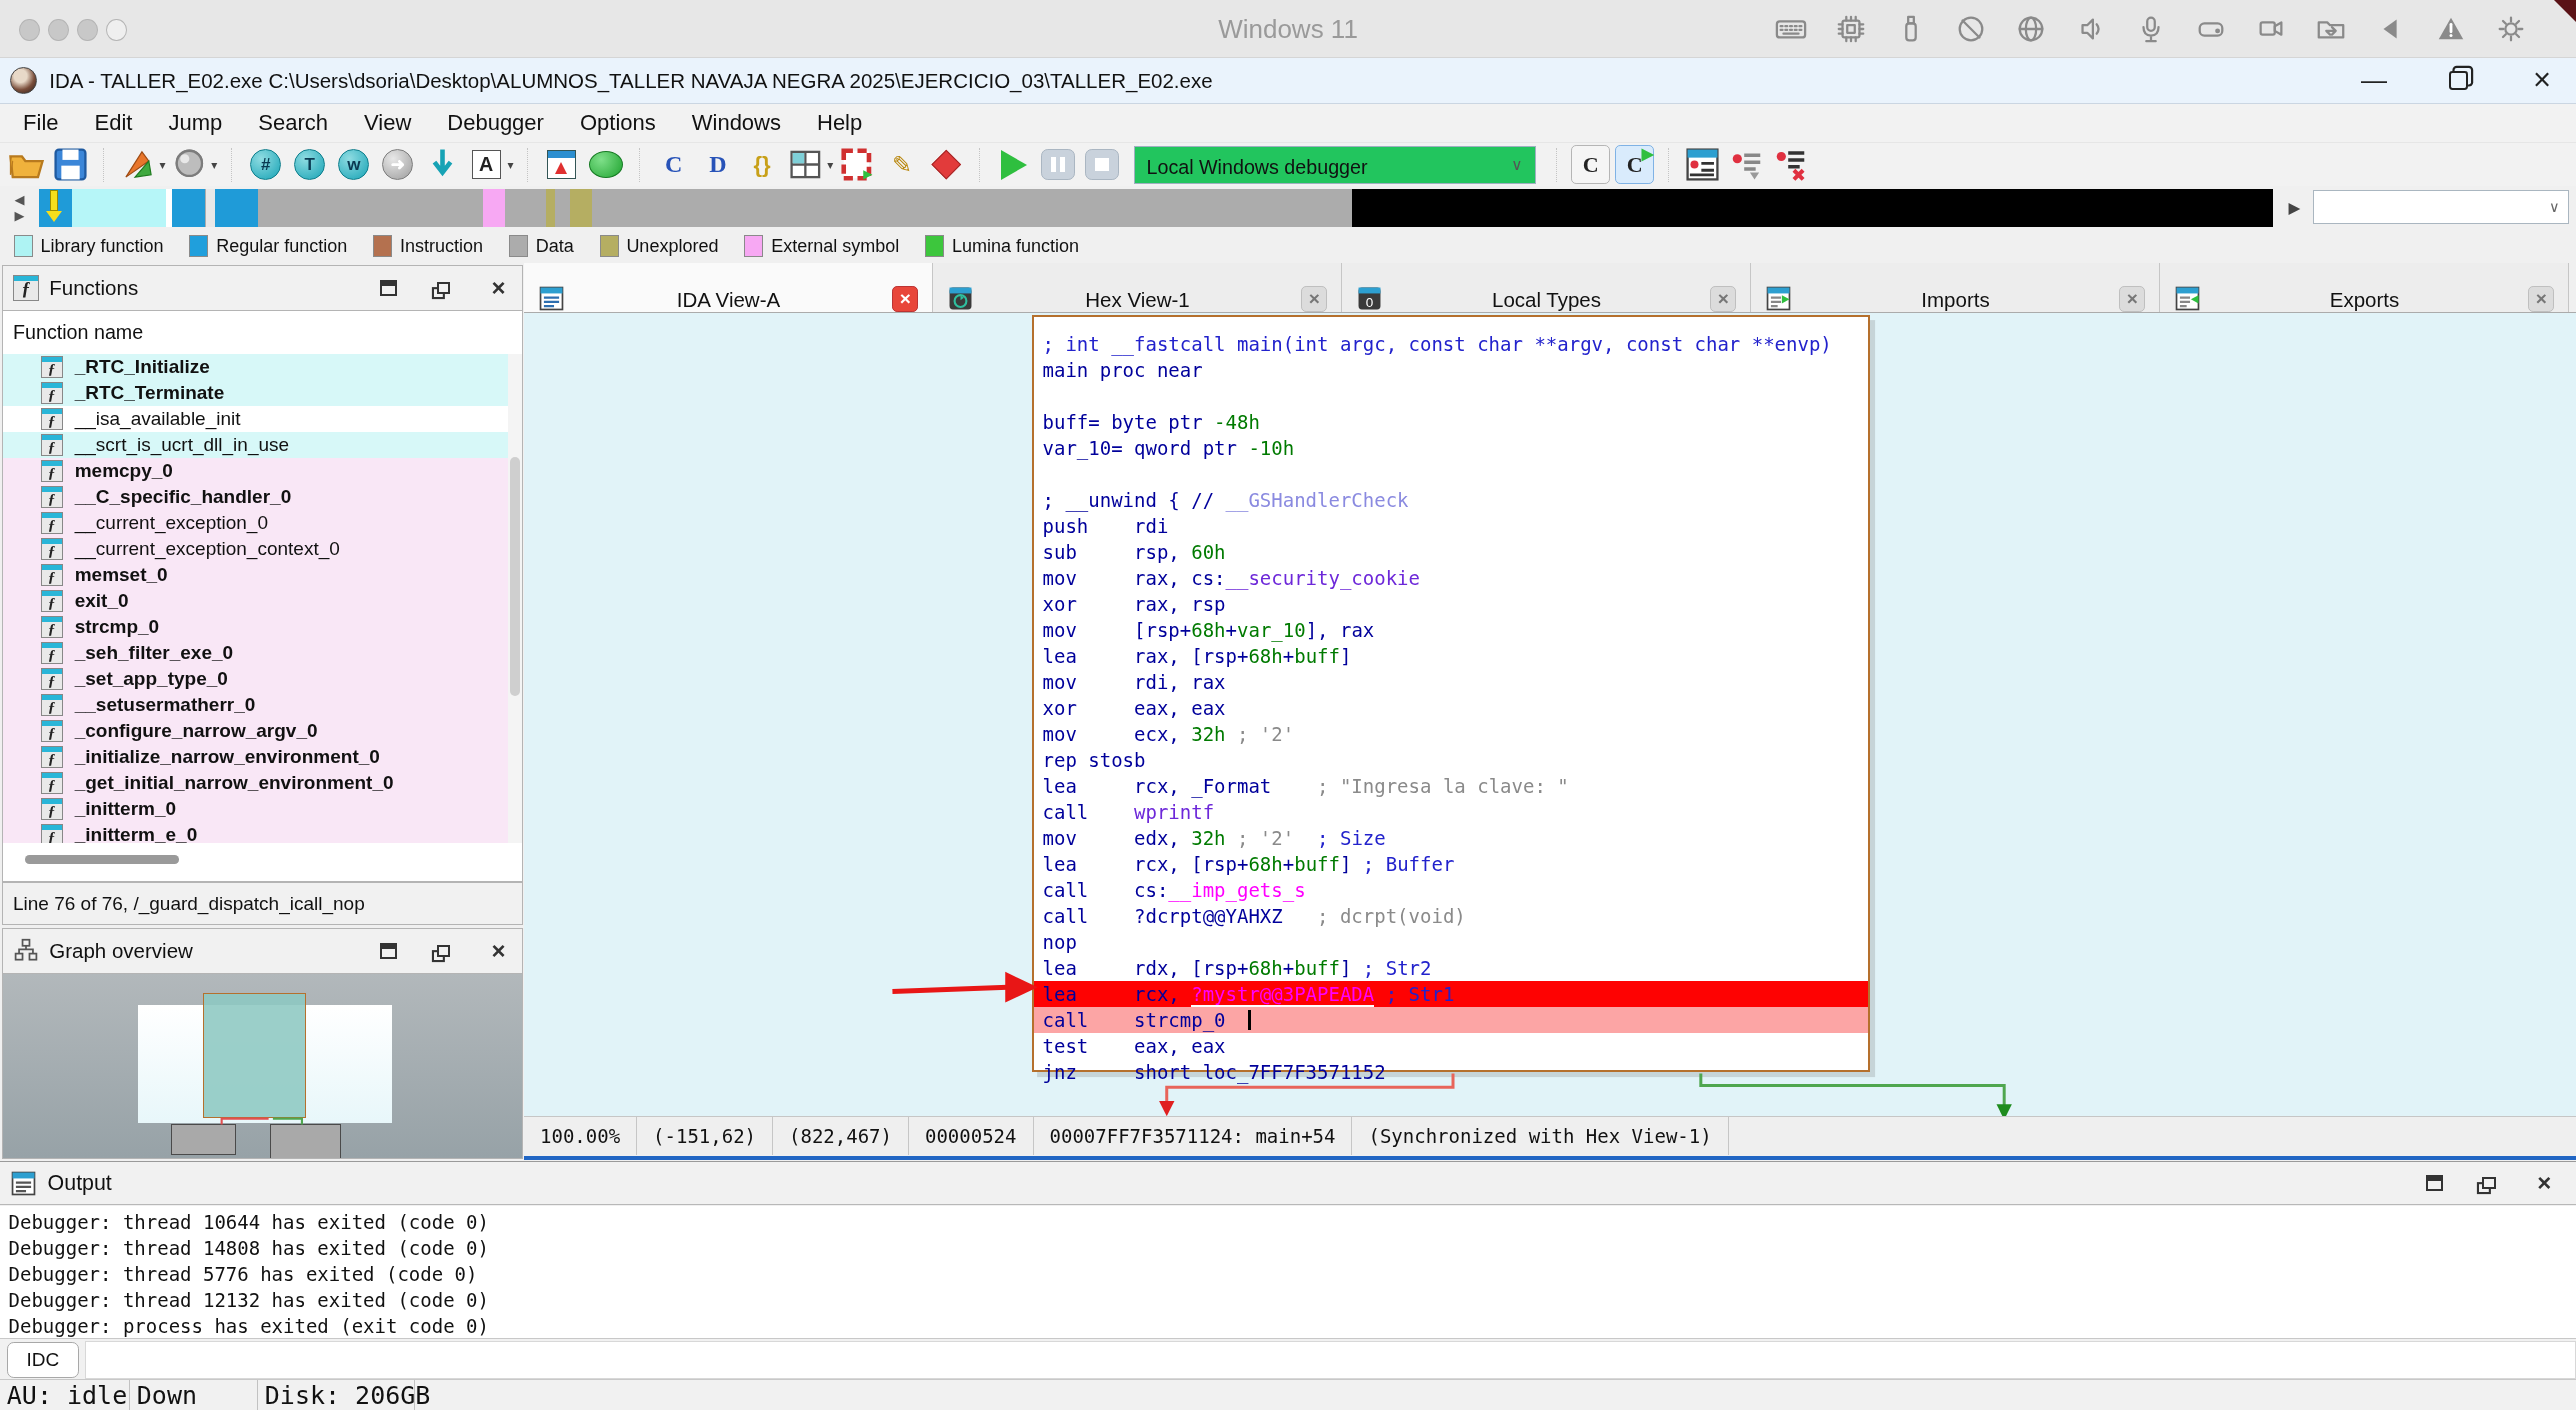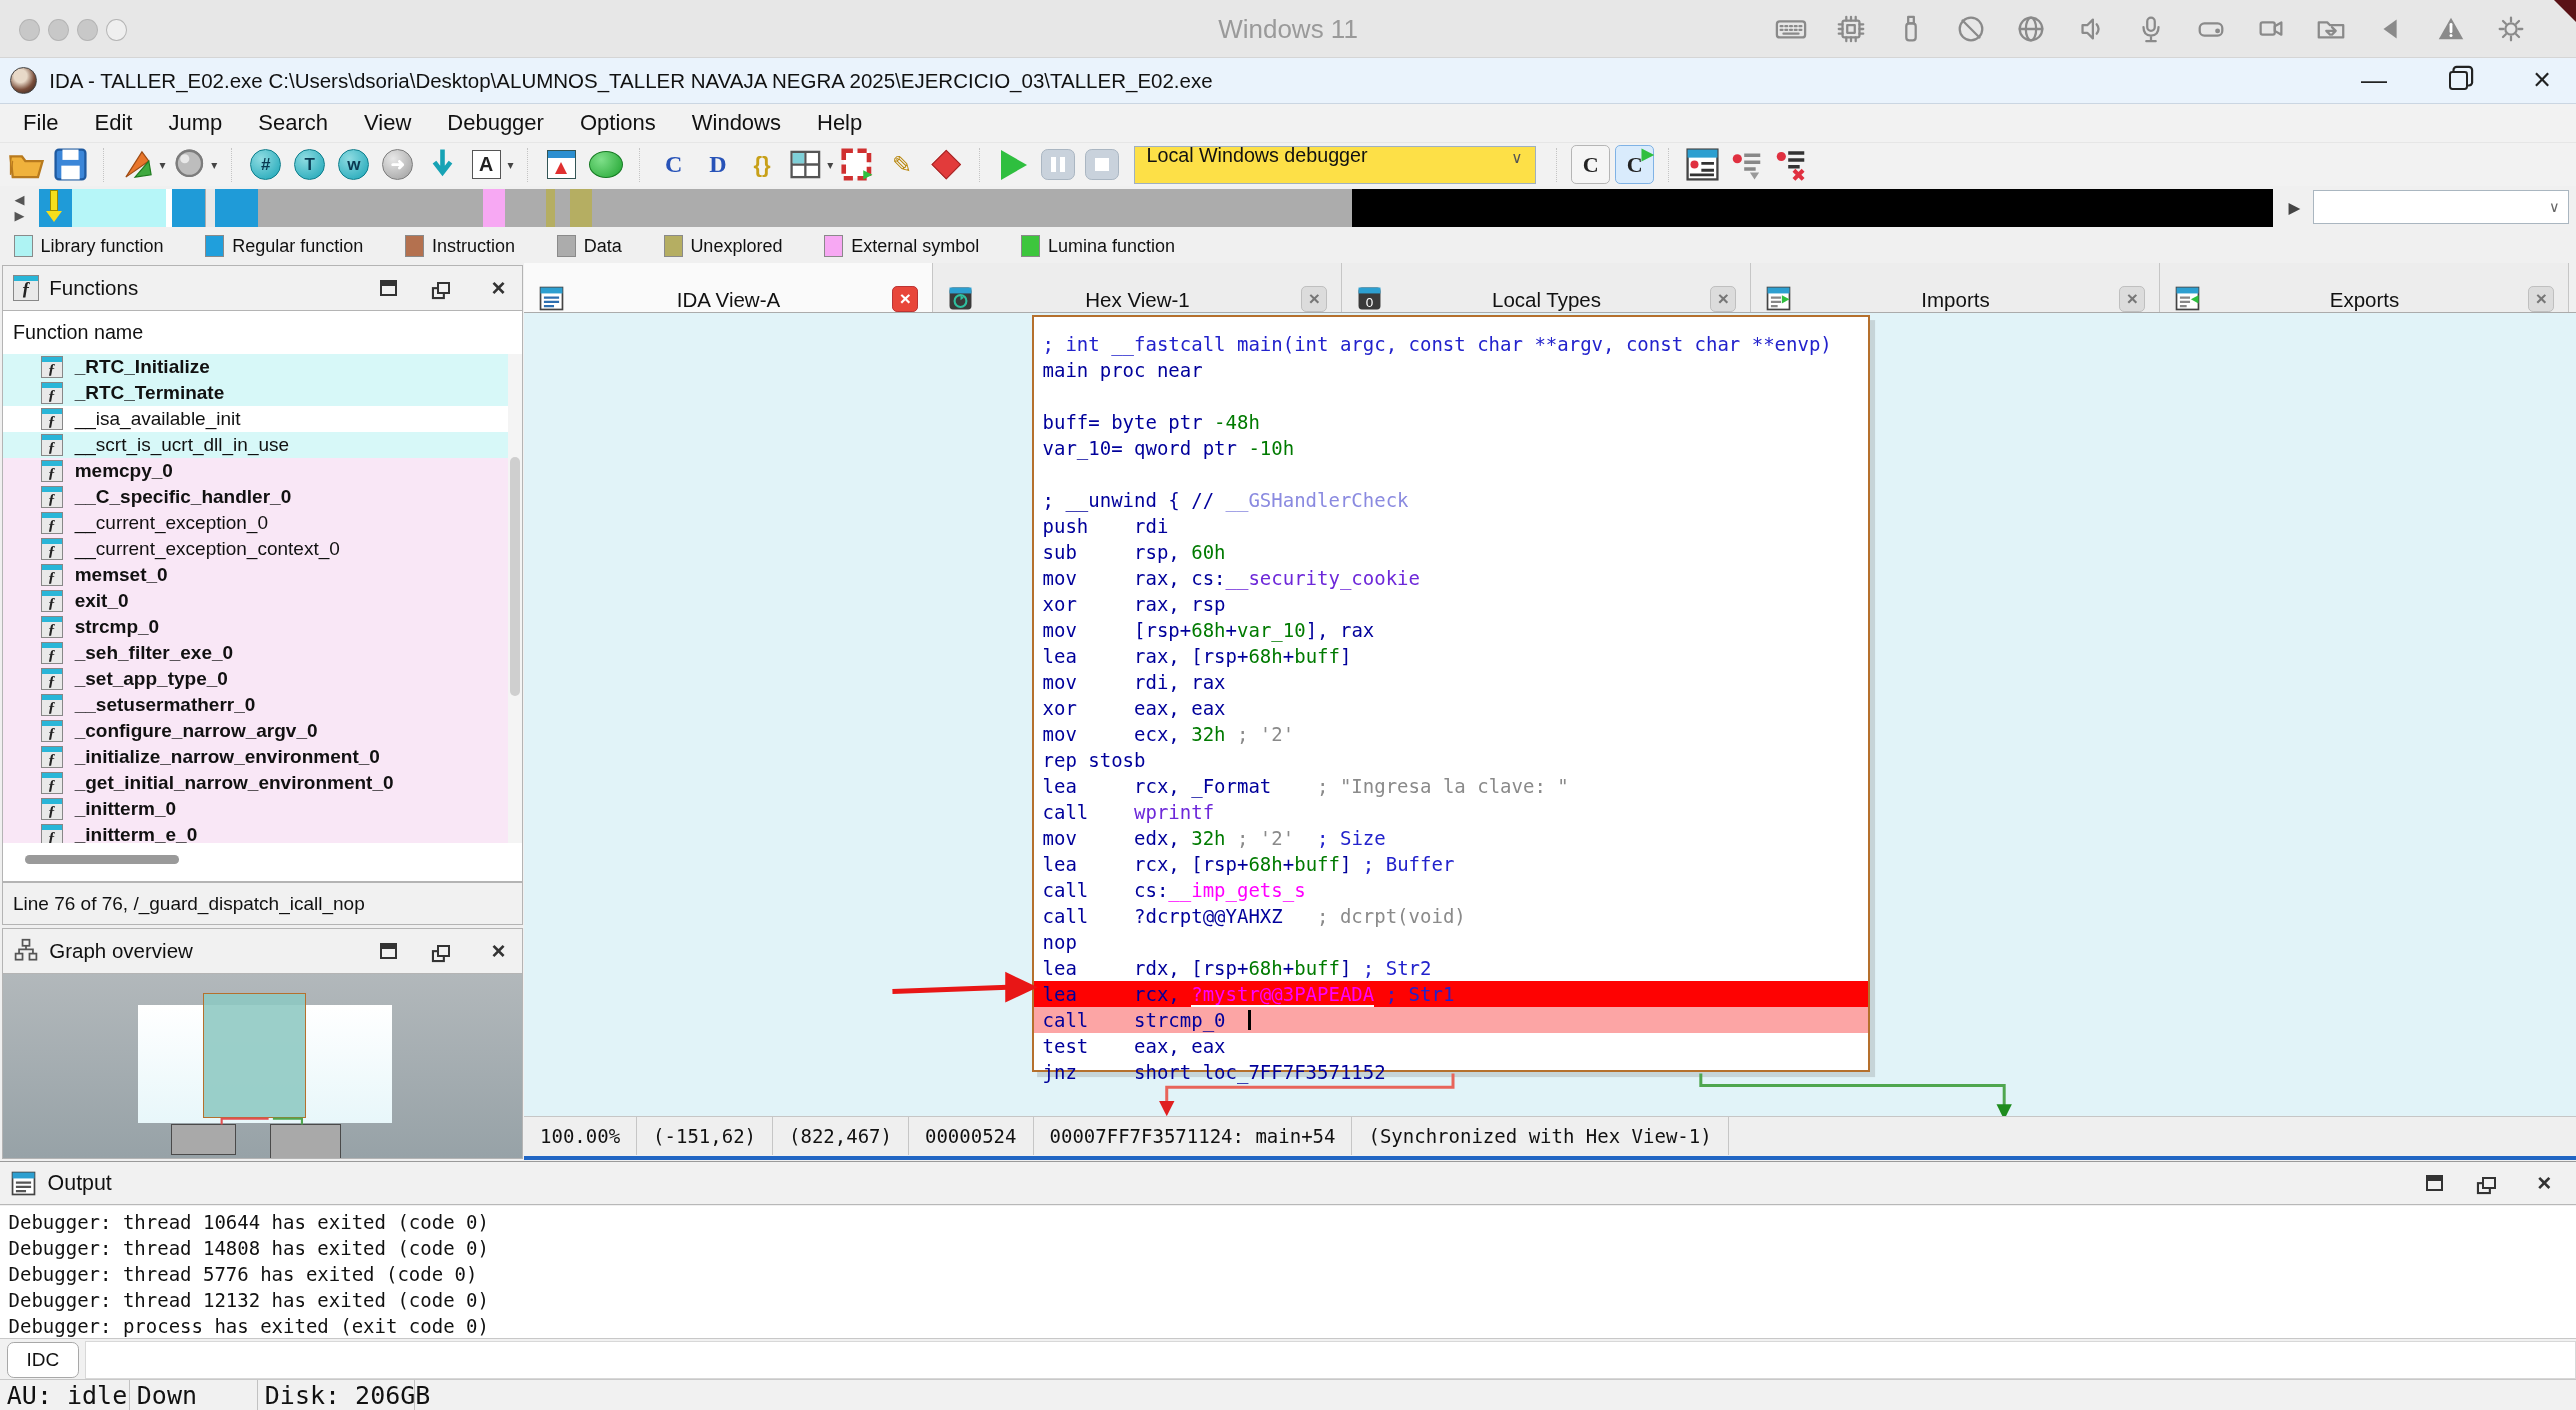--- a/index.html
+++ b/index.html
@@ -35,41 +35,41 @@
   .circ.gray{background:radial-gradient(circle at 35% 30%,#E8E8E8,#9C9C9C);border-color:#7C7C7C;color:#fff}
   .abox{width:29px;height:29px;border:1.7px solid #555;background:#fff;display:flex;align-items:center;justify-content:center;font-size:19.7px;font-weight:bold;color:#222}
   .letter{font-size:24px;font-weight:bold;color:#2853B8;font-family:"Liberation Serif",serif}
   .braces{font-size:22px;font-weight:bold;color:#C8A018}
   .pencil{font-size:24px;color:#B8860B}
   .diamond{width:20.5px;height:20.5px;background:#E23B3B;border:1.7px solid #A32626;transform:rotate(45deg)}
   .play{width:0;height:0;border-left:26px solid #2FBF3F;border-top:15.4px solid transparent;border-bottom:15.4px solid transparent}
   .grybtn{width:34px;height:31px;border-radius:6.8px;background:#C9D2DC;border:0.9px solid #AAB6C2;display:flex;align-items:center;justify-content:center;gap:4.3px}
   .pbar{width:5.1px;height:15.4px;background:#fff}
   .psq{width:13.7px;height:13.7px;background:#fff}
-  #dbgcombo{width:402px;height:38px;background:#fde047;border:0.9px solid #9FB0C0;display:flex;align-items:flex-end;padding:16px 12px;font-size:19.7px;margin:0 6.8px}
+  #dbgcombo{width:402px;height:38px;background:#22c55e;border:0.9px solid #9FB0C0;display:flex;align-items:flex-start;padding:9px 12px;font-size:19.7px;margin:0 6.8px}
   #dbgcombo .chev{margin-left:auto;color:#555;font-size:15.4px}
   .cbtn{width:39px;height:39px;border:0.9px solid #B5B5B5;border-radius:5.1px;background:#F5F5F5;display:flex;align-items:center;justify-content:center;font-size:22px;font-weight:bold;color:#222;font-family:"Liberation Serif",serif}
   .cbtn.active{background:#D9EBFC;border-color:#7FB2E5}
   .cbtn .ga{position:absolute;margin-left:26px;margin-top:-22px;color:#2FBF3F;font-size:15.4px}
   .winicon{width:29px;height:29px;background:#fff;border:1.7px solid #355;position:relative}
   .winicon .top{position:absolute;left:0;top:0;right:0;height:6.8px;background:#2D8FD0}
   .winicon .tri{position:absolute;left:6.8px;top:11px;width:0;height:0;border-left:6.8px solid transparent;border-right:6.8px solid transparent;border-bottom:12px solid #E03030}
   .gellipse{width:34px;height:27px;border-radius:50%;background:radial-gradient(circle at 35% 30%,#7FE08A,#1FA32F);border:1.7px solid #157A22}
   
   #bandrow{left:0;top:186px;width:2576px;height:43px;background:#F0F0F0}
   .bandnav{left:3.4px;top:2.6px;width:32px;height:38px;display:flex;flex-direction:column;align-items:center;justify-content:center;color:#555;font-size:13px;line-height:15.4px}
   #band{left:39px;top:2.6px;width:2234px;height:38px;background:#ACACAC;overflow:hidden}
   .seg{position:absolute;top:0;height:38px}
   #bandmarker{left:6.8px;top:1.7px;width:17px;height:34px;display:flex;flex-direction:column;align-items:center}
   #bandmarker .stem{width:7.7px;height:20.5px;background:#F6DE1C;border:0.9px solid #9B8A00}
   #bandmarker .head{width:0;height:0;border-left:8.5px solid transparent;border-right:8.5px solid transparent;border-top:11px solid #F6DE1C}
   #bandright{left:2279px;top:2.6px;width:31px;height:38px;display:flex;align-items:center;justify-content:center;color:#444;font-size:15.4px}
   #bandcombo{left:2313px;top:4.3px;width:256px;height:34px;background:#fff;border:0.9px solid #AAB6C0;display:flex;align-items:center;justify-content:flex-end;padding-right:8.5px;color:#666;font-size:14.5px}
   
-  #legend{left:0;top:229px;width:2576px;height:34px;display:flex;align-items:center;padding-left:13.7px;gap:42px;font-size:18px;background:#F0F0F0}
+  #legend{left:0;top:229px;width:2576px;height:34px;display:flex;align-items:center;padding-left:13.7px;gap:26px;font-size:18px;background:#F0F0F0}
   .lg{display:flex;align-items:center;gap:7.7px}
   .sw{width:19px;height:22px;border:0.9px solid #8A8A8A}
   
   .ptitle{background:#F1F1F1;border:0.9px solid #B4B4B4;display:flex;align-items:center;padding:0 10.3px;font-size:20.5px}
   .pbtns{margin-left:auto;display:flex;gap:29px;align-items:center}
   .wb{width:26px;height:26px;display:flex;align-items:center;justify-content:center;color:#333}
   .wb .rest{width:17px;height:15.4px;border:2.1px solid #333;border-top:6px solid #333}
   .wb .flt{width:13.7px;height:12px;border:2.1px solid #333;box-shadow:-5.1px 5.1px 0 -2.1px #F1F1F1,-5.1px 5.1px 0 0 #333}
   .wb.x{font-size:24px;font-weight:bold}
   

